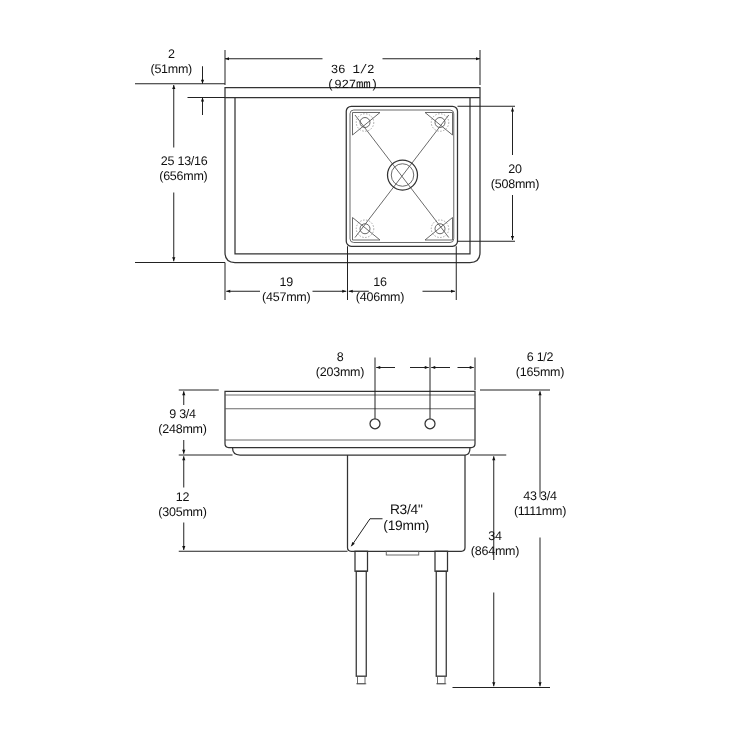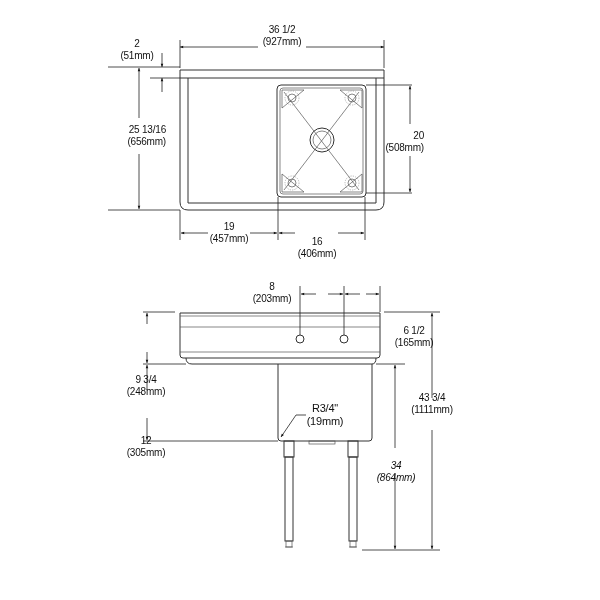--- a/index.html
+++ b/index.html
@@ -137,65 +137,65 @@
     <line class="dim" x1="384" y1="312" x2="440" y2="312"></line>
     <line class="dim" x1="376" y1="364" x2="405" y2="364"></line>
     <line class="dim" x1="362" y1="550" x2="440" y2="550"></line>
     <line class="dim" x1="432" y1="313" x2="432" y2="398" marker-start="url(#ah)"></line>
     <line class="dim" x1="432" y1="430" x2="432" y2="549" marker-end="url(#ah)"></line>
     <line class="dim" x1="395" y1="365" x2="395" y2="448" marker-start="url(#ah)"></line>
     <line class="dim" x1="395" y1="474" x2="395" y2="549" marker-end="url(#ah)"></line>
   </g>
 </svg>
 
-<div class="lbl" style="left:254px; top:24px; width:56px;">
+<div class="lbl" style="left:254px; top:51px; width:56px;font-family:Liberation Mono, monospace;">
   <div>36 1/2</div>
   <div>(927mm)</div>
 </div>
 <div class="lbl" style="left:117px; top:38px; width:40px;">
   <div>2</div>
   <div>(51mm)</div>
 </div>
 <div class="lbl" style="left:114px; top:124px; width:52px;text-align:right;">
   <div>25 13/16</div>
   <div>(656mm)</div>
 </div>
-<div class="lbl" style="left:376px; top:130px; width:48px;text-align:right;">
+<div class="lbl" style="left:388px; top:130px; width:48px;">
   <div>20</div>
   <div>(508mm)</div>
 </div>
 <div class="lbl" style="left:205px; top:221px; width:48px;">
   <div>19</div>
   <div>(457mm)</div>
 </div>
-<div class="lbl" style="left:293px; top:221px; width:48px;margin-top:15px;">
+<div class="lbl" style="left:280px; top:221px; width:48px;">
   <div>16</div>
   <div>(406mm)</div>
 </div>
 
 <div class="lbl" style="left:248px; top:281px; width:48px;">
   <div>8</div>
   <div>(203mm)</div>
 </div>
-<div class="lbl" style="left:390px; top:281px; width:48px;margin-top:44px;">
+<div class="lbl" style="left:408px; top:281px; width:48px;">
   <div>6 1/2</div>
   <div>(165mm)</div>
 </div>
-<div class="lbl" style="left:122px; top:326px; width:48px;margin-top:48px;">
+<div class="lbl" style="left:122px; top:326px; width:48px;">
   <div>9 3/4</div>
   <div>(248mm)</div>
 </div>
-<div class="lbl" style="left:122px; top:393px; width:48px;margin-top:42px;">
+<div class="lbl" style="left:122px; top:393px; width:48px;">
   <div>12</div>
   <div>(305mm)</div>
 </div>
 <div class="lbl" style="left:300px; top:402px; width:50px; font-size:11px; line-height:13px;">
   <div>R3/4"</div>
   <div>(19mm)</div>
 </div>
-<div class="lbl" style="left:372px; top:460px; width:48px;font-style:italic;">
+<div class="lbl" style="left:372px; top:424px; width:48px;">
   <div>34</div>
   <div>(864mm)</div>
 </div>
 <div class="lbl" style="left:407px; top:392px; width:50px;">
   <div>43 3/4</div>
   <div>(1111mm)</div>
 </div>
 
 </body></html>

